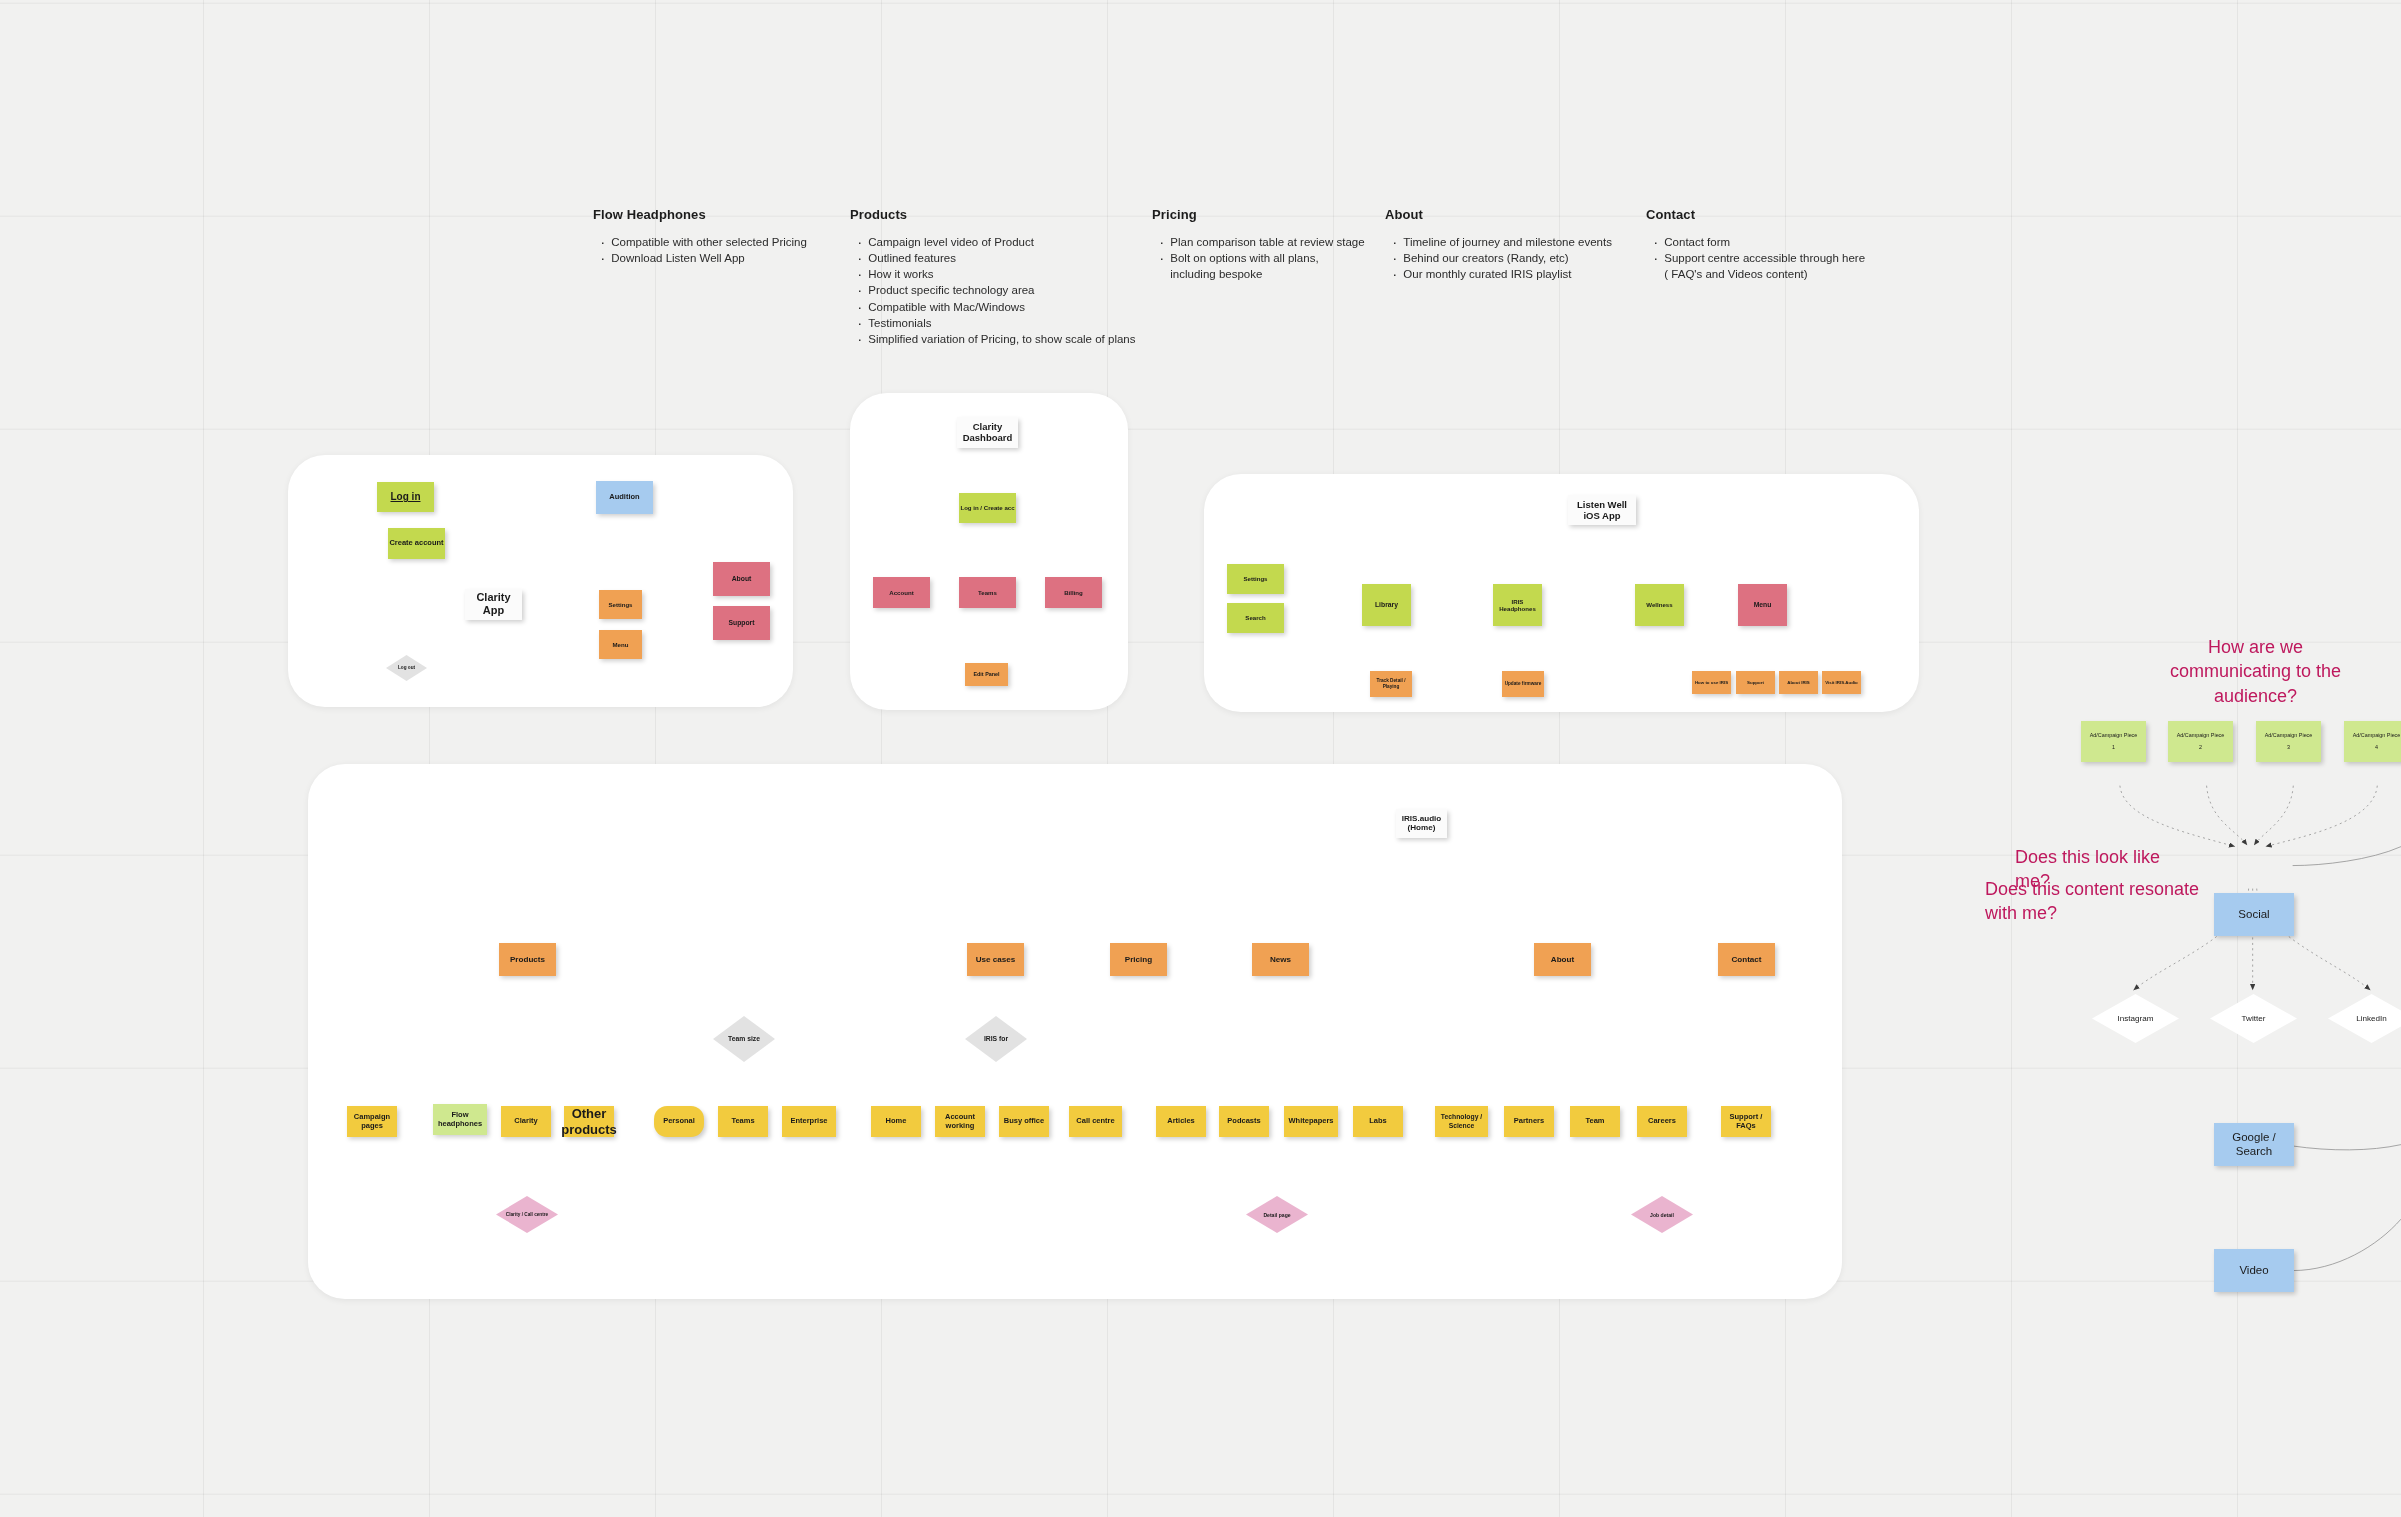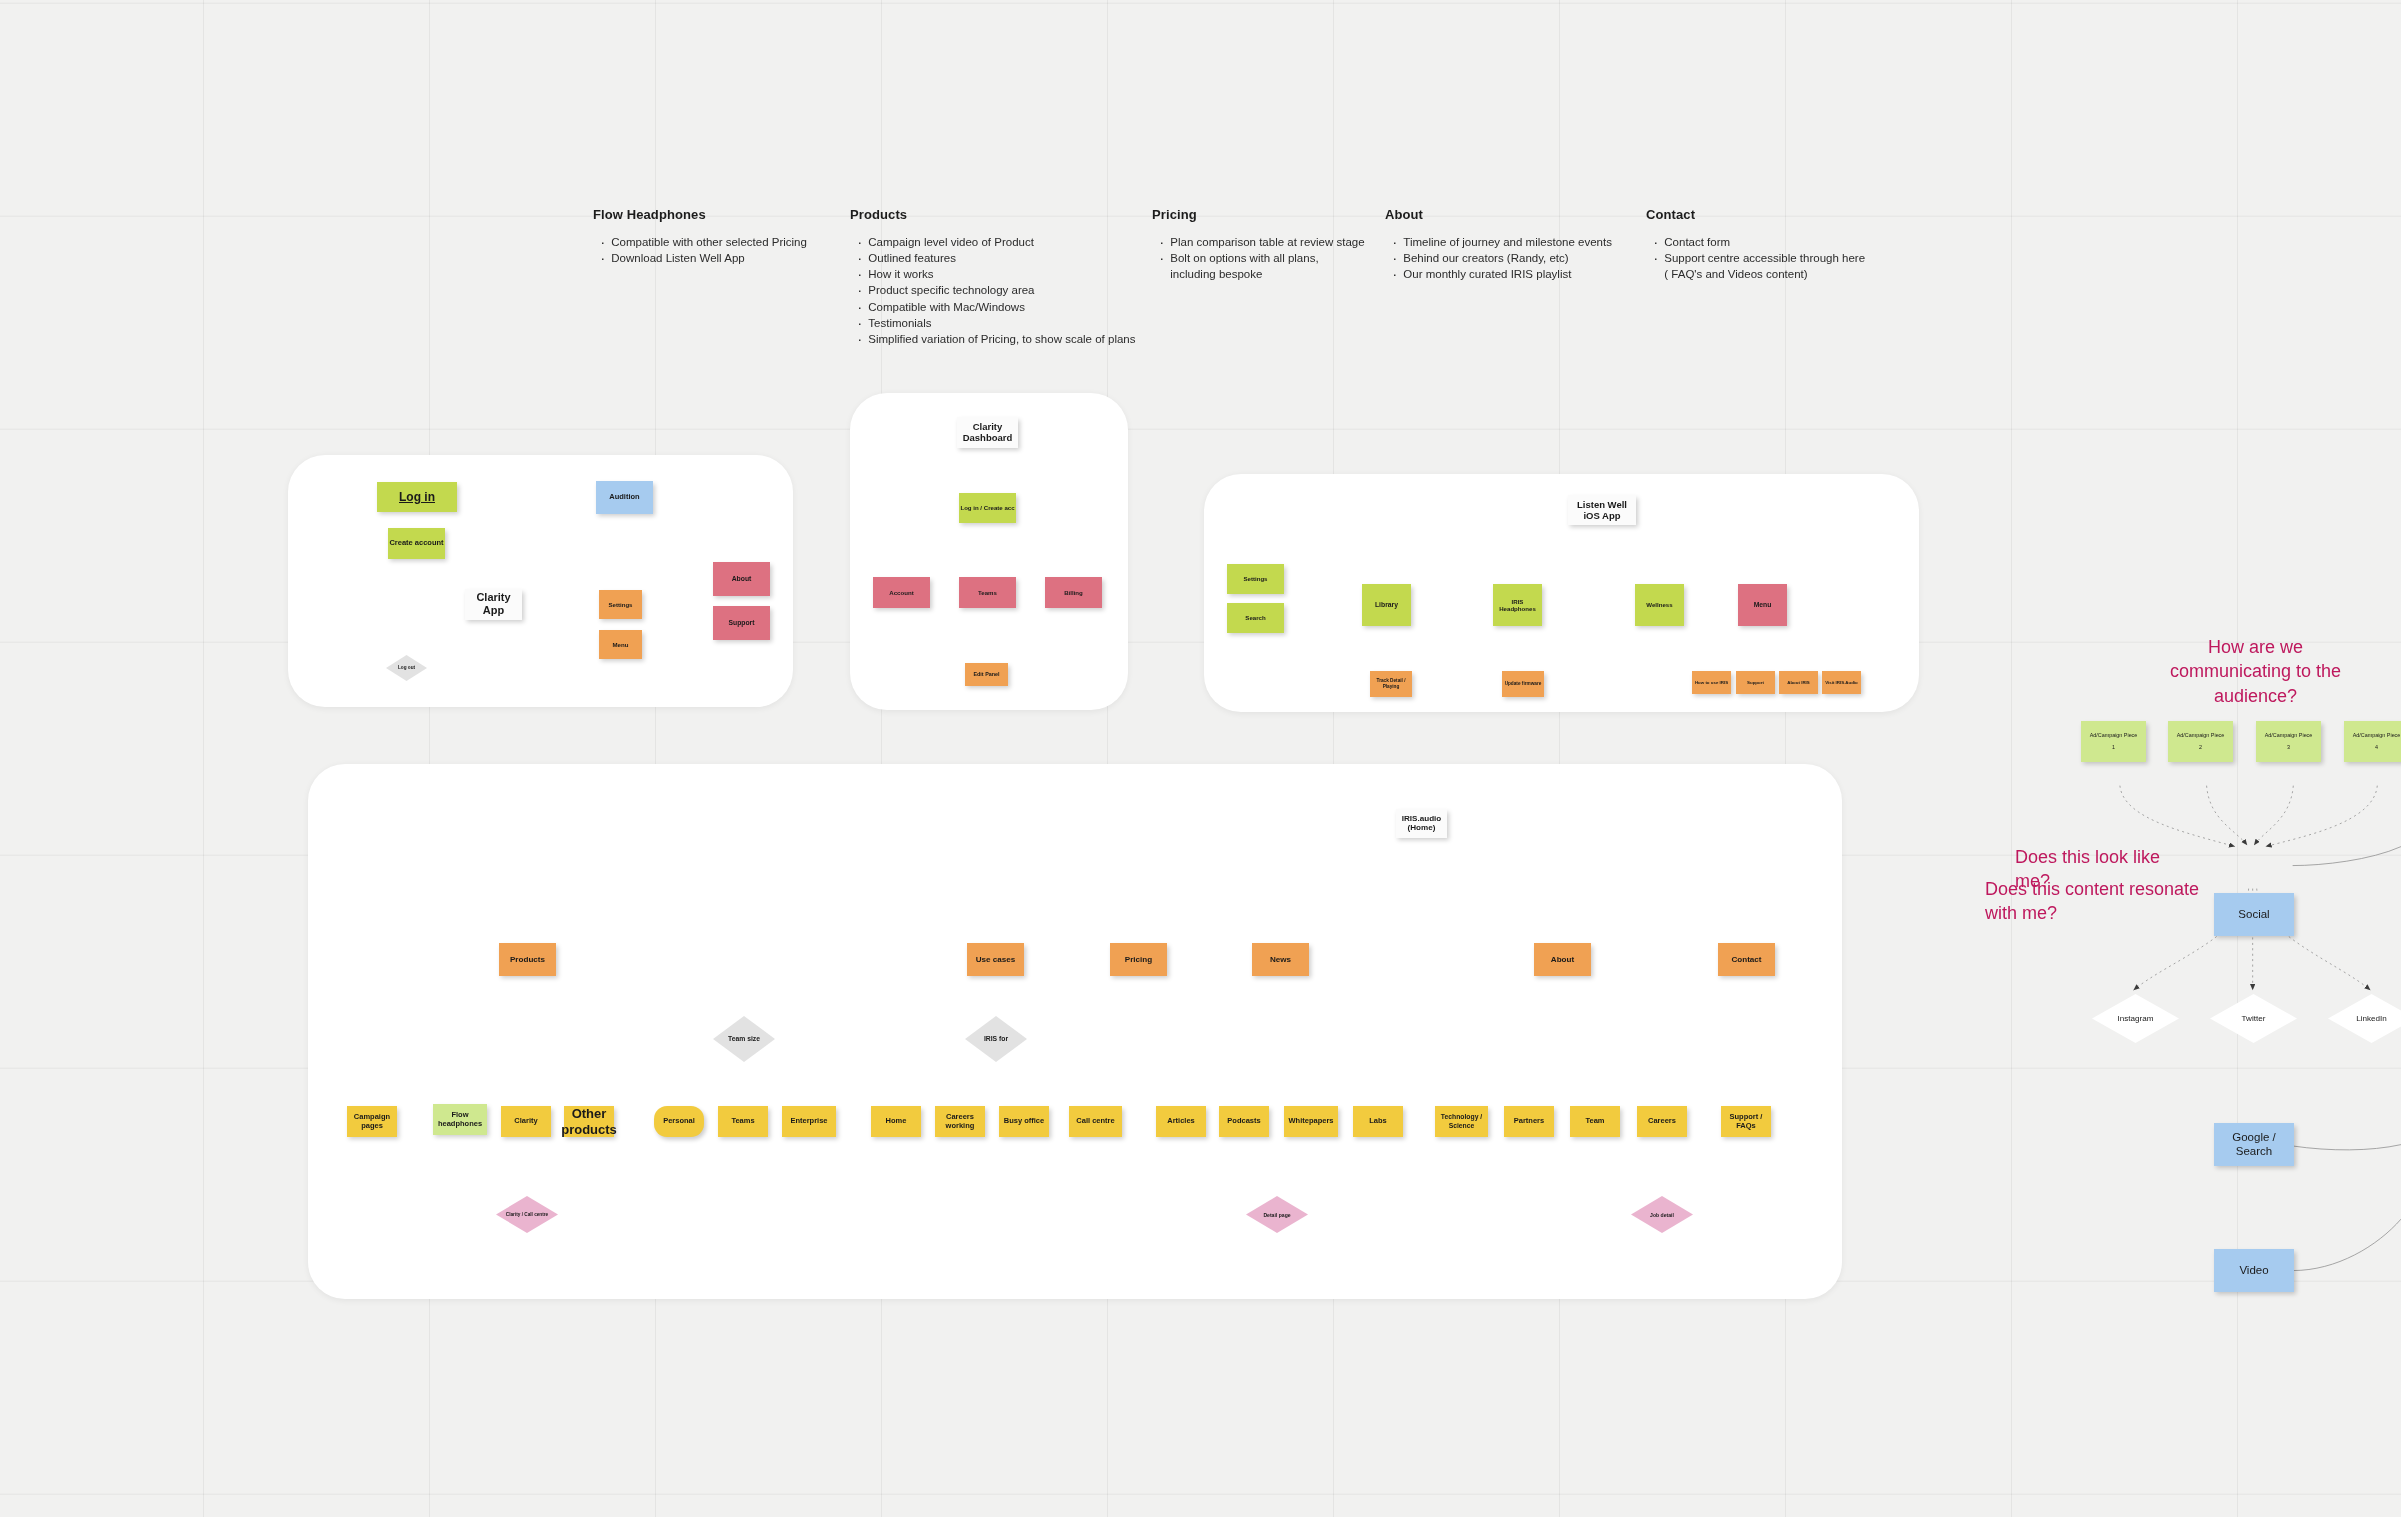--- a/index.html
+++ b/index.html
@@ -222,21 +222,21 @@
 </div>
 <div class="notecol" style="left:1646px;top:207px;">
   <h3>Contact</h3>
   <ul>
     <li>Contact form</li>
     <li style="max-width:203px;">Support centre accessible through here ( FAQ's and Videos content)</li>
   </ul>
 </div>
 
 <div class="card" style="left:288px;top:455px;width:505px;height:252px;"></div>
-<div class="node green" style="left:377px;top:482px;width:80px;height:30px;font-size:12px;text-decoration:underline;">Log in</div>
+<div class="node green" style="left:377px;top:482px;width:57px;height:30px;font-size:10px;text-decoration:underline;">Log in</div>
 <div class="node green" style="left:388px;top:528px;width:57px;height:31px;font-size:7.5px;">Create account</div>
 <div class="node blue" style="left:596px;top:481px;width:57px;height:33px;font-size:7.5px;">Audition</div>
 <div class="node white" style="left:465px;top:589px;width:57px;height:30.5px;font-size:11px;">Clarity App</div>
 <div class="node orange" style="left:599px;top:590px;width:43px;height:28.5px;font-size:6.1px;">Settings</div>
 <div class="node orange" style="left:599px;top:630px;width:43px;height:28.5px;font-size:6.1px;">Menu</div>
 <div class="node red" style="left:713px;top:562px;width:57px;height:34px;font-size:6.8px;">About</div>
 <div class="node red" style="left:713px;top:606px;width:57px;height:34px;font-size:6.8px;">Support</div>
 <div class="node diamond" style="left:386px;top:655px;width:41px;height:26px;font-size:4.7px;">Log out</div>
 
 <div class="card" style="left:850px;top:393px;width:278px;height:317px;"></div>
@@ -276,21 +276,21 @@
 <div class="node diamond" style="left:965px;top:1016px;width:62px;height:46px;font-size:6.8px;">IRIS for</div>
 
 <div class="node yellow" style="left:347px;top:1106px;width:50px;height:31px;font-size:7.5px;">Campaign pages</div>
 <div class="node lgreen" style="left:433px;top:1104px;width:54px;height:31px;font-size:7.5px;">Flow headphones</div>
 <div class="node yellow" style="left:501px;top:1106px;width:50px;height:31px;font-size:7.5px;">Clarity</div>
 <div class="node yellow" style="left:564px;top:1106px;width:50px;height:31px;font-size:13px;">Other products</div>
 <div class="node yellow" style="left:654px;top:1106px;width:50px;height:31px;font-size:7.5px;border-radius:13px;">Personal</div>
 <div class="node yellow" style="left:718px;top:1106px;width:50px;height:31px;font-size:7.5px;">Teams</div>
 <div class="node yellow" style="left:782px;top:1106px;width:54px;height:31px;font-size:7.5px;">Enterprise</div>
 <div class="node yellow" style="left:871px;top:1106px;width:50px;height:31px;font-size:7.5px;">Home</div>
-<div class="node yellow" style="left:935px;top:1106px;width:50px;height:31px;font-size:7.5px;">Careers working</div>
+<div class="node yellow" style="left:935px;top:1106px;width:50px;height:31px;font-size:7.5px;">Account working</div>
 <div class="node yellow" style="left:999px;top:1106px;width:50px;height:31px;font-size:7.5px;">Busy office</div>
 <div class="node yellow" style="left:1069px;top:1106px;width:53px;height:31px;font-size:7.5px;">Call centre</div>
 <div class="node yellow" style="left:1156px;top:1106px;width:50px;height:31px;font-size:7.5px;">Articles</div>
 <div class="node yellow" style="left:1219px;top:1106px;width:50px;height:31px;font-size:7.5px;">Podcasts</div>
 <div class="node yellow" style="left:1284px;top:1106px;width:54px;height:31px;font-size:7.5px;">Whitepapers</div>
 <div class="node yellow" style="left:1353px;top:1106px;width:50px;height:31px;font-size:7.5px;">Labs</div>
 <div class="node yellow" style="left:1435px;top:1106px;width:53px;height:31px;font-size:6.8px;">Technology / Science</div>
 <div class="node yellow" style="left:1504px;top:1106px;width:50px;height:31px;font-size:7.5px;">Partners</div>
 <div class="node yellow" style="left:1570px;top:1106px;width:50px;height:31px;font-size:7.5px;">Team</div>
 <div class="node yellow" style="left:1637px;top:1106px;width:50px;height:31px;font-size:7.5px;">Careers</div>

